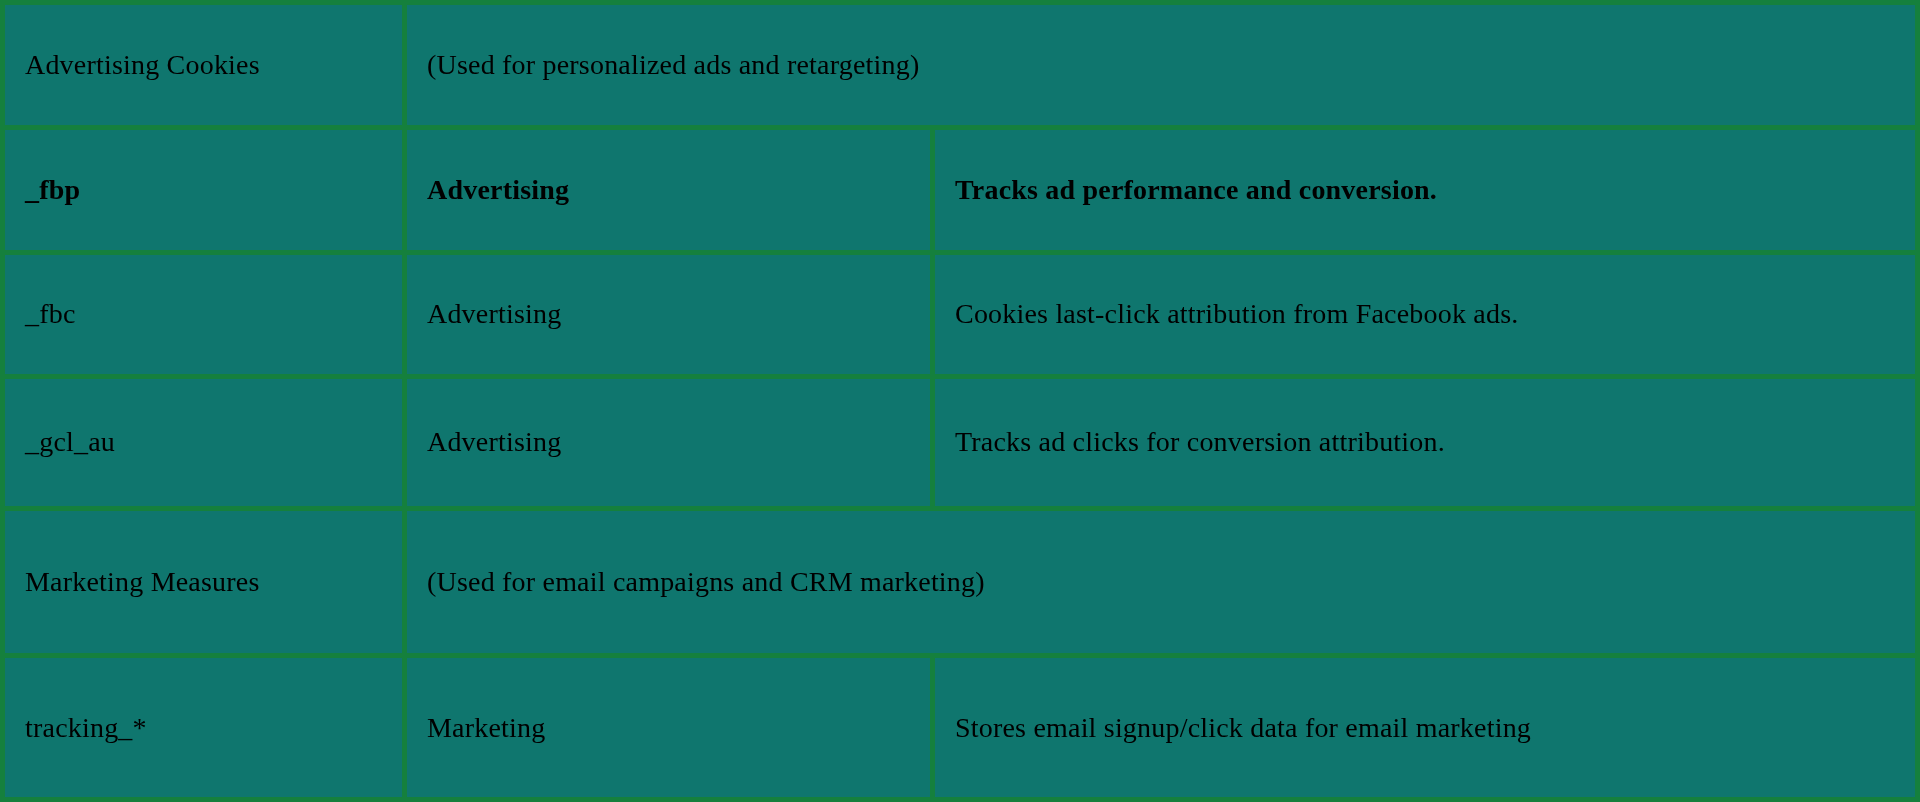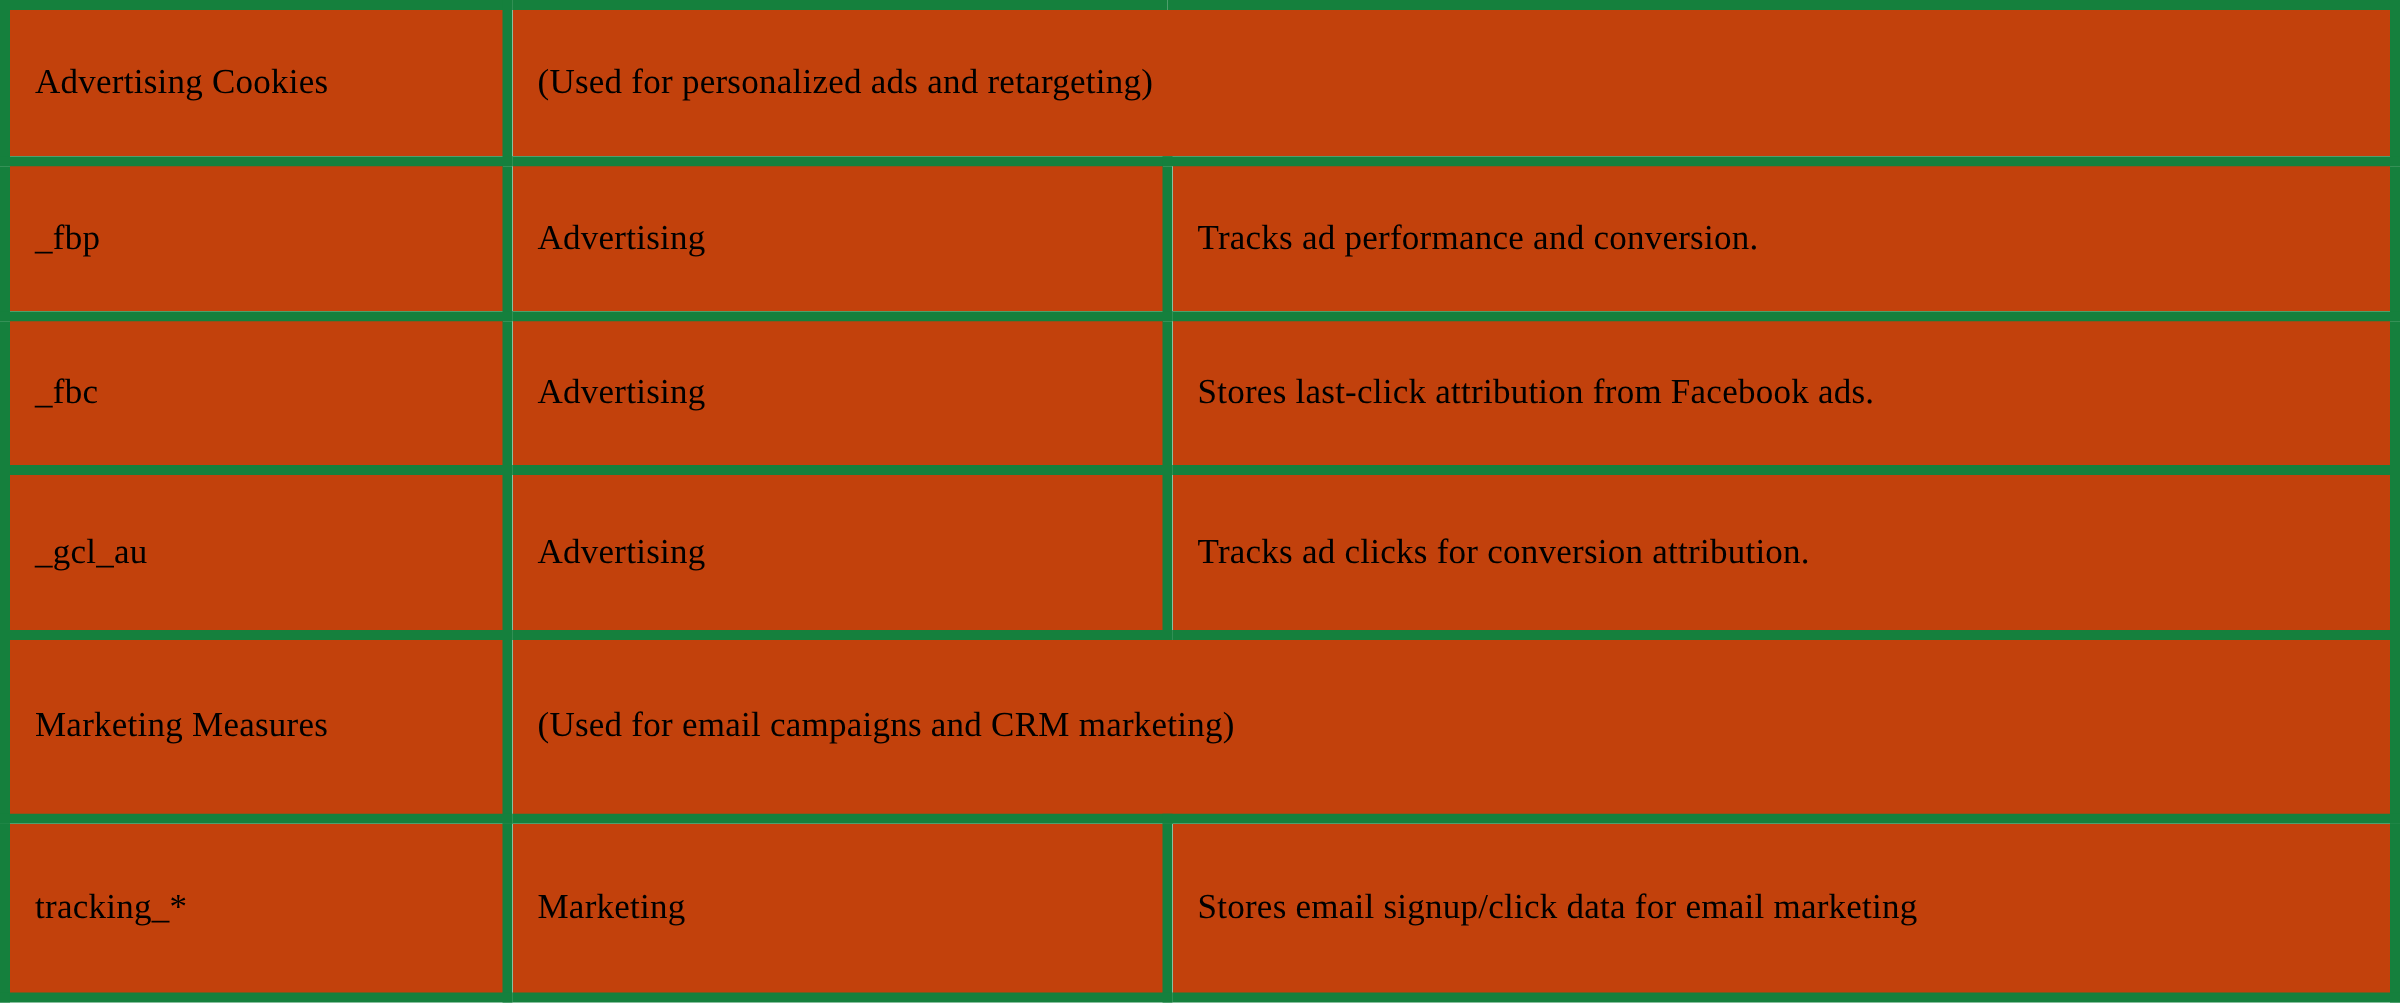--- a/index.html
+++ b/index.html
@@ -17,35 +17,35 @@
     width: 1920px;
     height: 802px;
     border-collapse: collapse;
     table-layout: fixed;
     font-family: "Liberation Serif", "DejaVu Serif", serif;
     font-size: 28px;
     color: #000000;
     background: #ffffff;
   }
   .doc-table td {
-    border: 8px solid #15803d;
+    border: 5px solid #15803d;
     vertical-align: middle;
     padding: 0 14px 0 20px;
-    background: #c2410c;
+    background: #0f766e;
     letter-spacing: 0.2px;
     overflow: hidden;
     white-space: nowrap;
   }
   .doc-table td.note-cell {
   }
   col.c1 { width: 402px; }
   col.c2 { width: 528px; }
   col.c3 { width: auto; }
   tr.r-header-adv  { height: 96px; }
-  tr.r-fbp         { height: 95px; }
+  tr.r-fbp         { height: 95px; font-weight: bold; }
   tr.r-fbc         { height: 95px; }
   tr.r-ide         { height: 99px; }
   tr.r-gcl         { height: 101px; }
   tr.r-header-mkt  { height: 113px; }
   tr.r-sib         { height: 93px; }
   tr.r-tracking    { height: 110px; }
 </style>
 </head>
 <body>
 
@@ -63,21 +63,21 @@
 
     <tr class="r-fbp">
       <td>_fbp</td>
       <td>Advertising</td>
       <td>Tracks ad performance and conversion.</td>
     </tr>
 
     <tr class="r-fbc">
       <td>_fbc</td>
       <td>Advertising</td>
-      <td>Stores last-click attribution from Facebook ads.</td>
+      <td>Cookies last-click attribution from Facebook ads.</td>
     </tr>
 
 
     <tr class="r-gcl">
       <td>_gcl_au</td>
       <td>Advertising</td>
       <td>Tracks ad clicks for conversion attribution.</td>
     </tr>
 
     <tr class="r-header-mkt">

